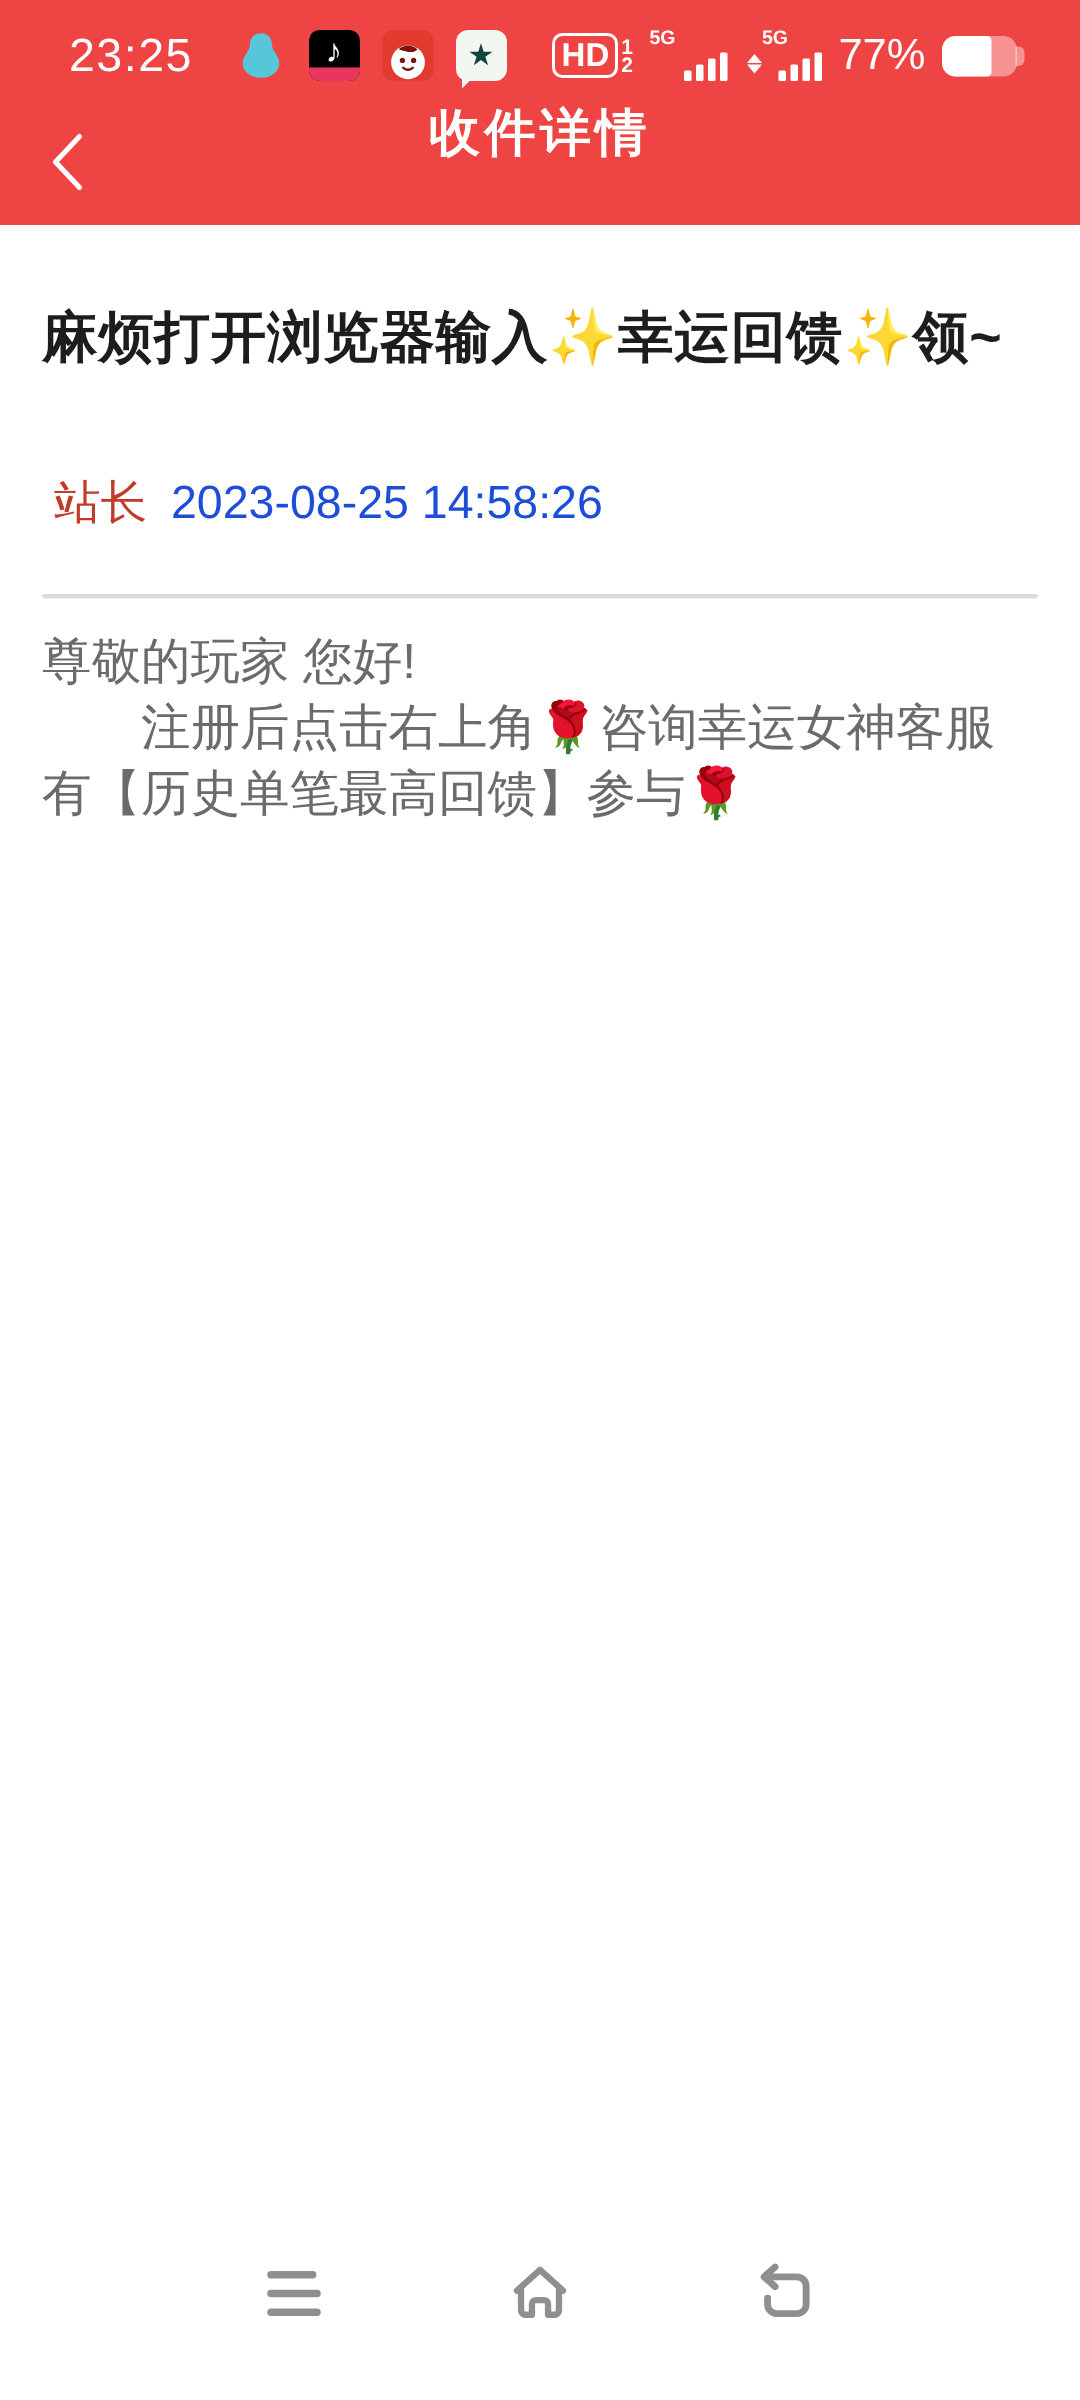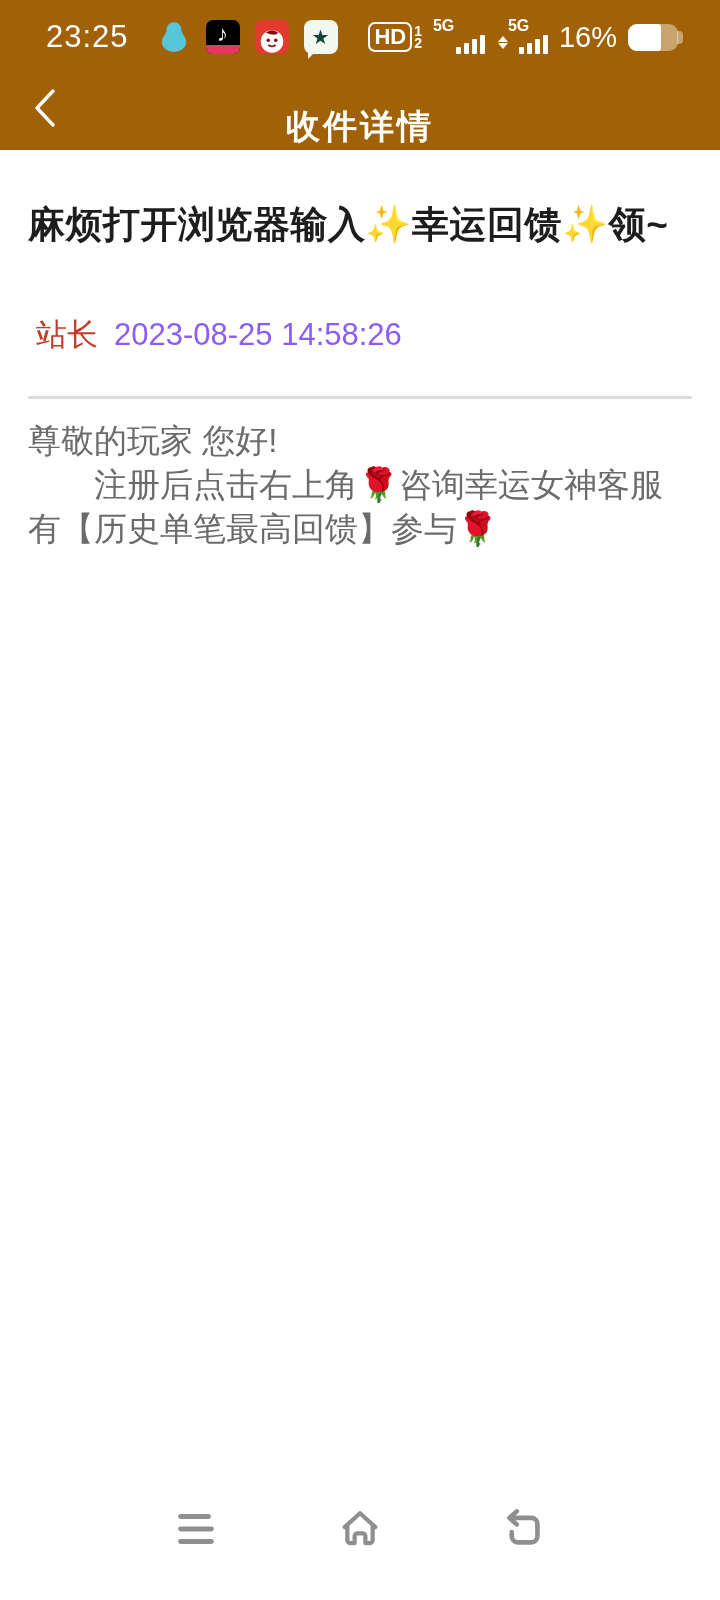--- a/index.html
+++ b/index.html
@@ -2,21 +2,21 @@
 <html><head>
 <meta charset="utf-8">
 <style>
   html,body { margin:0; padding:0; }
   body {
     width:720px; height:1600px; position:relative; overflow:hidden;
     background:#ffffff;
     font-family:"Liberation Sans","DejaVu Sans",sans-serif;
   }
   
-  .topbar { background:#a16207; }
+  .topbar { background:#ef4444; }
   .statusbar {
     height:58px; display:flex; align-items:center;
     padding:8px 42px 0 46px; color:#fff;
   }
   .sb-time { font-size:31px; font-weight:400; letter-spacing:1px; }
   .sb-apps { display:flex; align-items:center; gap:15px; margin-left:28px; }
   .appicon { width:34px; height:34px; border-radius:7px; position:relative; flex:0 0 auto; }
   .qq-icon svg { width:34px; height:34px; display:block; }
   .tiktok-icon { background:#000; overflow:hidden; display:flex; align-items:center; justify-content:center; }
   .tiktok-icon .note { color:#fff; font-size:22px; line-height:1; margin-top:-6px; }
@@ -25,42 +25,42 @@
   .redface-icon svg { width:30px; height:30px; display:block; }
   .starbubble-icon { background:#f2f7f2; display:flex; align-items:center; justify-content:center; border-radius:8px; }
   .starbubble-icon .star { color:#14443a; font-size:20px; line-height:1; }
   .starbubble-icon:after { content:""; position:absolute; left:4px; bottom:-5px;
     border:6px solid transparent; border-top-color:#f2f7f2; border-left-color:#f2f7f2; }
   .sb-right { margin-left:auto; display:flex; align-items:center; gap:11px; }
   .hd-wrap { display:flex; align-items:center; gap:2px; }
   .hd-box { border:2.5px solid #fff; border-radius:7px; font-size:22px; font-weight:700; padding:2px 4px; line-height:1; }
   .hd-sims { display:flex; flex-direction:column; font-size:14px; line-height:12px; font-weight:600; }
   .sig { position:relative; width:52px; height:38px; }
-  .sig .g5 { position:absolute; top:0; left:0; font-size:16px; font-weight:700; line-height:1; }
+  .sig .g5 { position:absolute; top:0; left:0; font-size:13px; font-weight:700; line-height:1; }
   .sig .arrows { position:absolute; left:2px; top:18px; display:flex; flex-direction:column; gap:1px; }
   .sig .arr-up { width:0; height:0; border-left:5px solid transparent; border-right:5px solid transparent; border-bottom:6px solid #fff; }
   .sig .arr-dn { width:0; height:0; border-left:5px solid transparent; border-right:5px solid transparent; border-top:6px solid #fff; }
   .sig .bars { position:absolute; right:0; bottom:2px; display:flex; align-items:flex-end; gap:3px; }
   .sig .bars i { display:block; width:5px; background:#fff; border-radius:1px; }
   .sig .b1{height:7px} .sig .b2{height:11px} .sig .b3{height:15px} .sig .b4{height:19px}
   .sb-batt-pct { font-size:29px; }
   .battery { position:relative; width:50px; height:27px; border-radius:9px; background:rgba(255,255,255,.42); overflow:visible; }
   .battery .fill { position:absolute; left:0; top:0; bottom:0; width:66%; background:#fff; border-radius:9px 3px 3px 9px; }
   .battery:after { content:""; position:absolute; right:-5px; top:7px; width:6px; height:13px; border-radius:0 4px 4px 0; background:rgba(255,255,255,.42); }
   
-  .header { height:84px; position:relative; display:flex; align-items:flex-end; justify-content:center; color:#fff; }
+  .header { height:84px; position:relative; display:flex; align-items:flex-start; justify-content:center; color:#fff; }
   .back-btn { position:absolute; left:28px; top:50%; transform:translateY(-50%); width:44px; height:52px; display:flex; align-items:center; }
   .header-title { font-size:34px; font-weight:700; letter-spacing:3px; }
   
   .content { padding:0 28px; }
   .msg-title { margin:52px 0 0; font-size:37px; font-weight:700; color:#1d1d1d; line-height:1.25; letter-spacing:.5px; }
   .sender-row { margin-top:54px; font-size:31px; display:flex; align-items:baseline; }
   .sender-label { color:#4a4a4a; }
   .sender-name { color:#c13b2a; margin:0 16px 0 8px; }
-  .sender-date { color:#8b5cf6;margin-top:15px; }
+  .sender-date { color:#1d4ed8;margin-top:15px; }
   .divider { margin-top:40px; height:3px; background:#dbdbdb; border-radius:2px; }
   .body-text { margin-top:20px; font-size:33px; line-height:44px; color:#6b6b6b; }
   .body-text p { margin:0; white-space:pre-wrap; word-break:break-all; }
   
   .navbar { position:absolute; left:0; right:0; bottom:0; height:142px; background:#fff;
     display:flex; align-items:center; justify-content:space-between; padding:0 172px; }
   .nav-btn { width:48px; height:48px; display:flex; align-items:center; justify-content:center; }
   .nav-btn svg { width:46px; height:46px; display:block; }
 </style>
 </head>
@@ -115,21 +115,21 @@
             <span class="arr-up"></span>
             <span class="arr-dn"></span>
           </span>
         <span class="bars">
             <i class="b1"></i>
             <i class="b2"></i>
             <i class="b3"></i>
             <i class="b4"></i>
           </span>
       </span>
-      <span class="sb-batt-pct">16%</span>
+      <span class="sb-batt-pct">77%</span>
       <span class="battery">
           <span class="fill"></span>
         </span>
     </span>
   </div>
 
   <div class="header">
     <span class="back-btn">
       <svg viewBox="0 0 36 48" width="36" height="48">
         <polyline points="25,7 9,24 25,41" fill="none" stroke="#ffffff" stroke-width="3.4" stroke-linecap="round" stroke-linejoin="round"></polyline>

